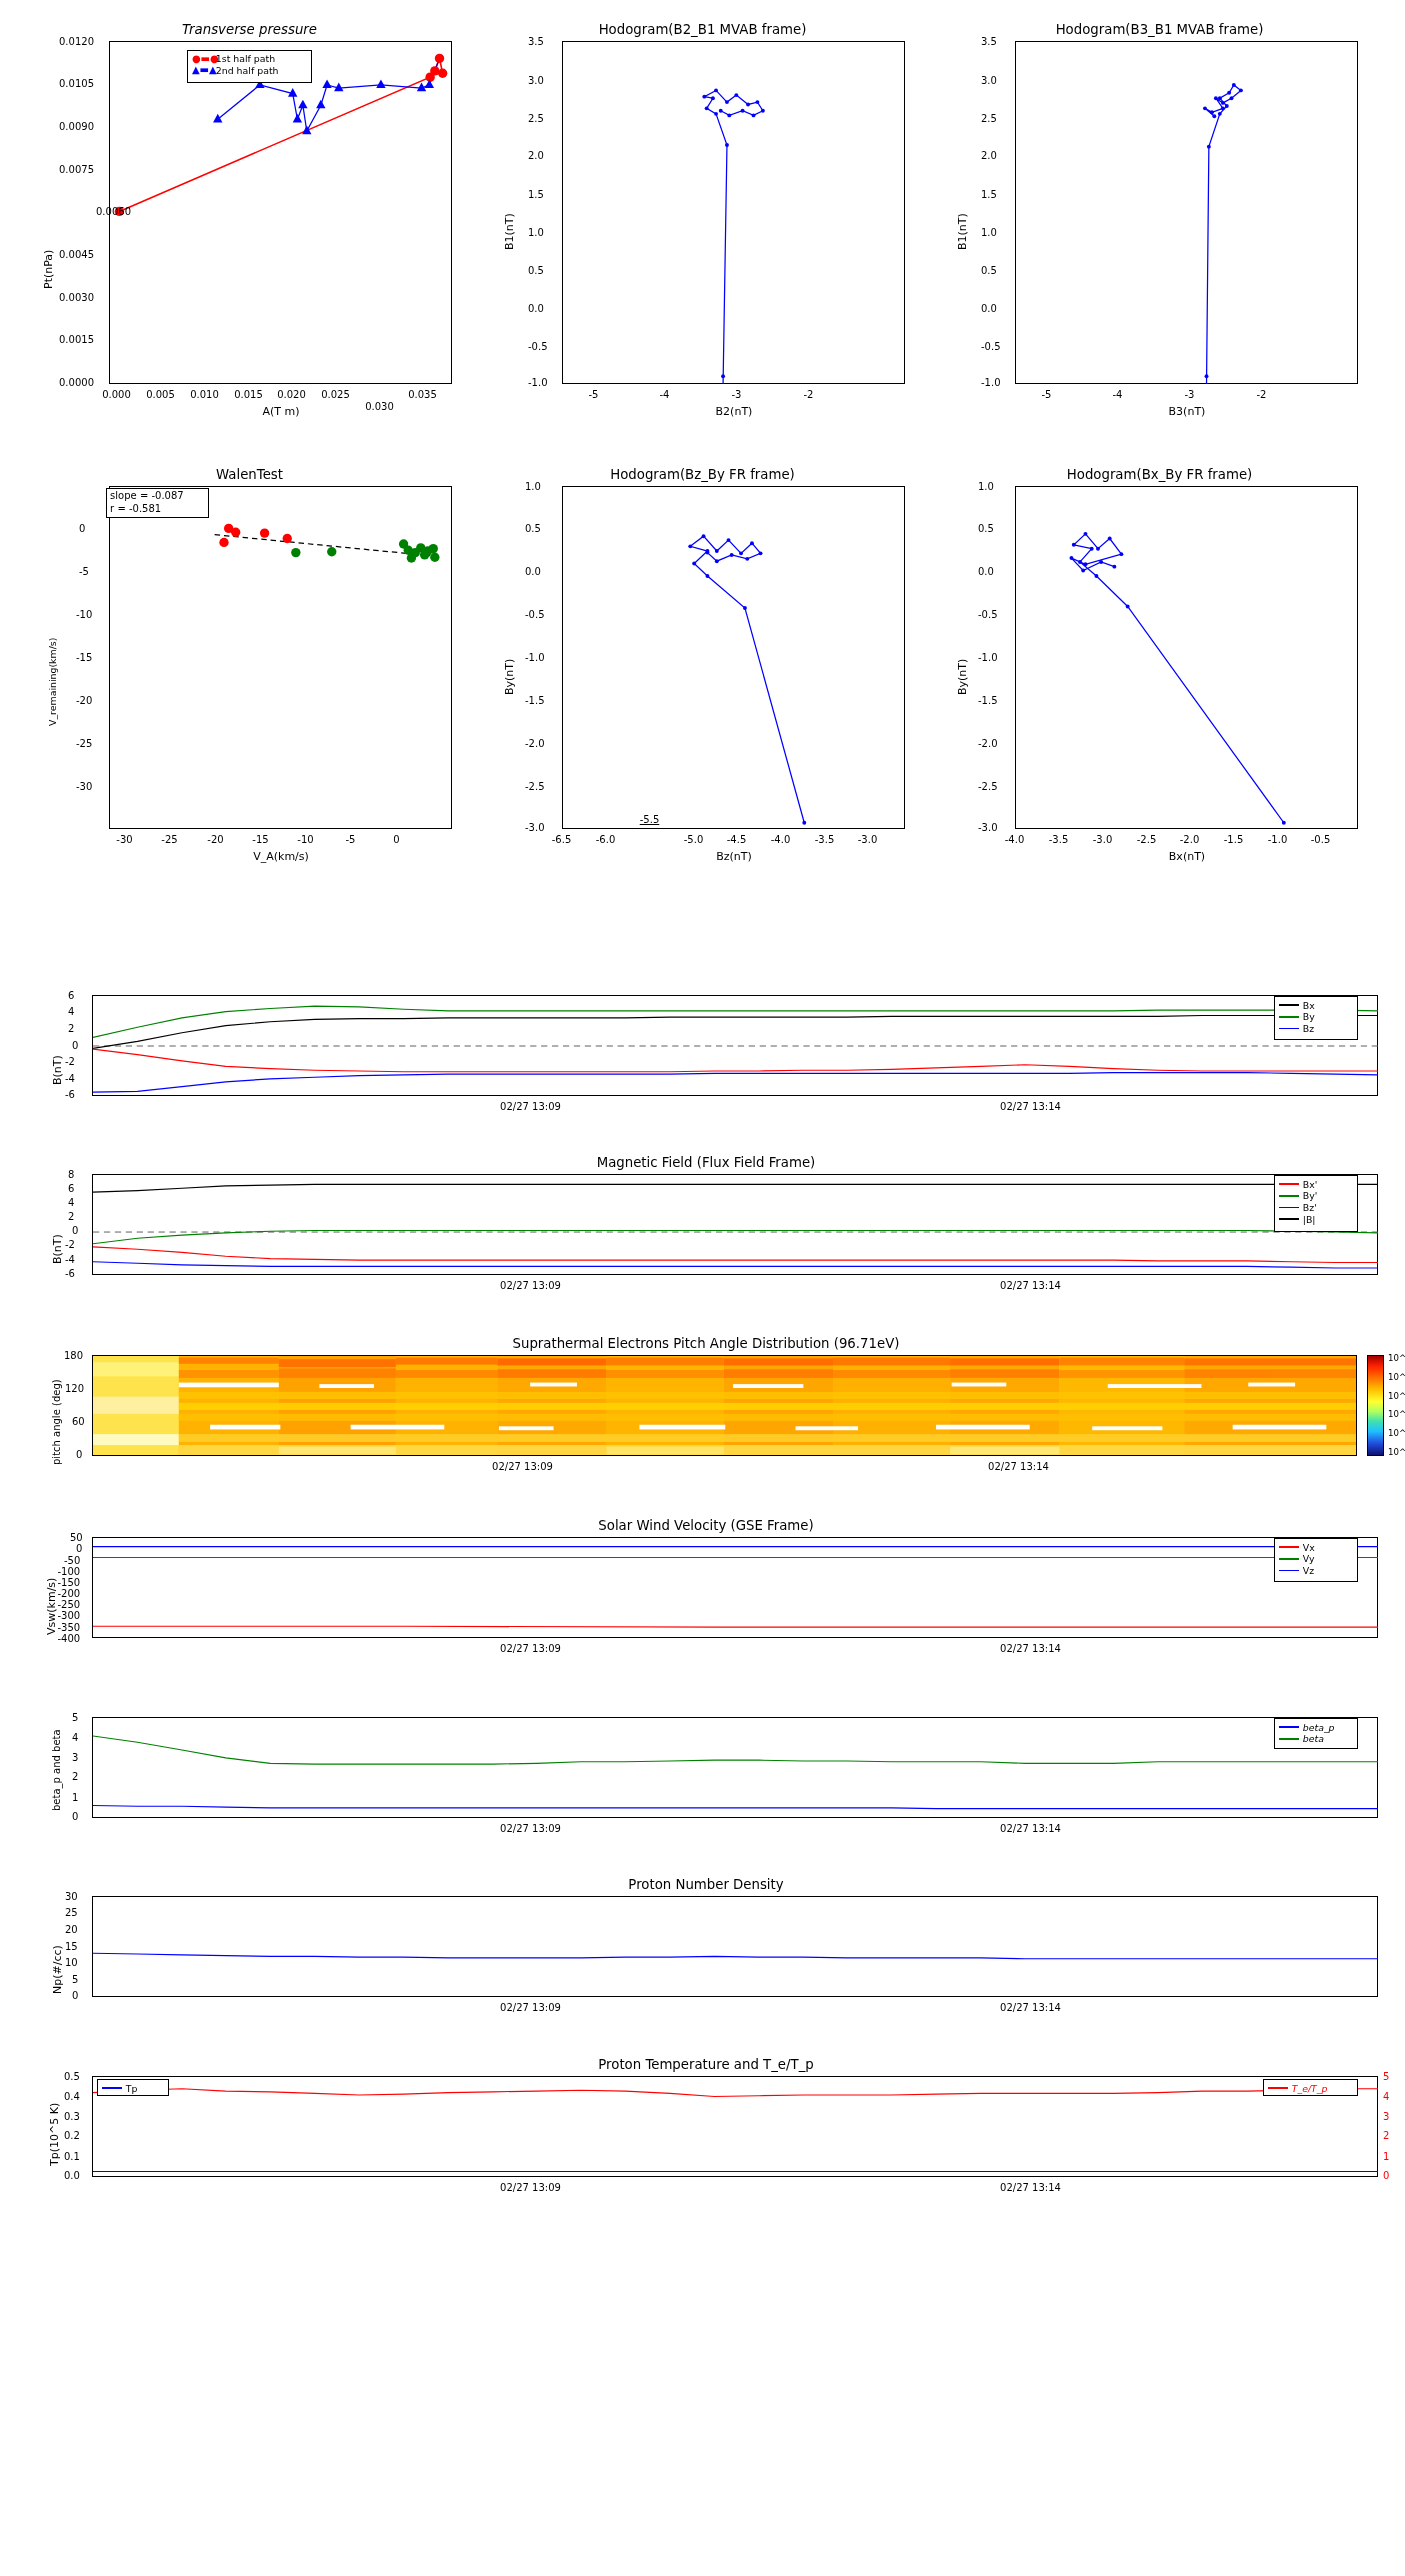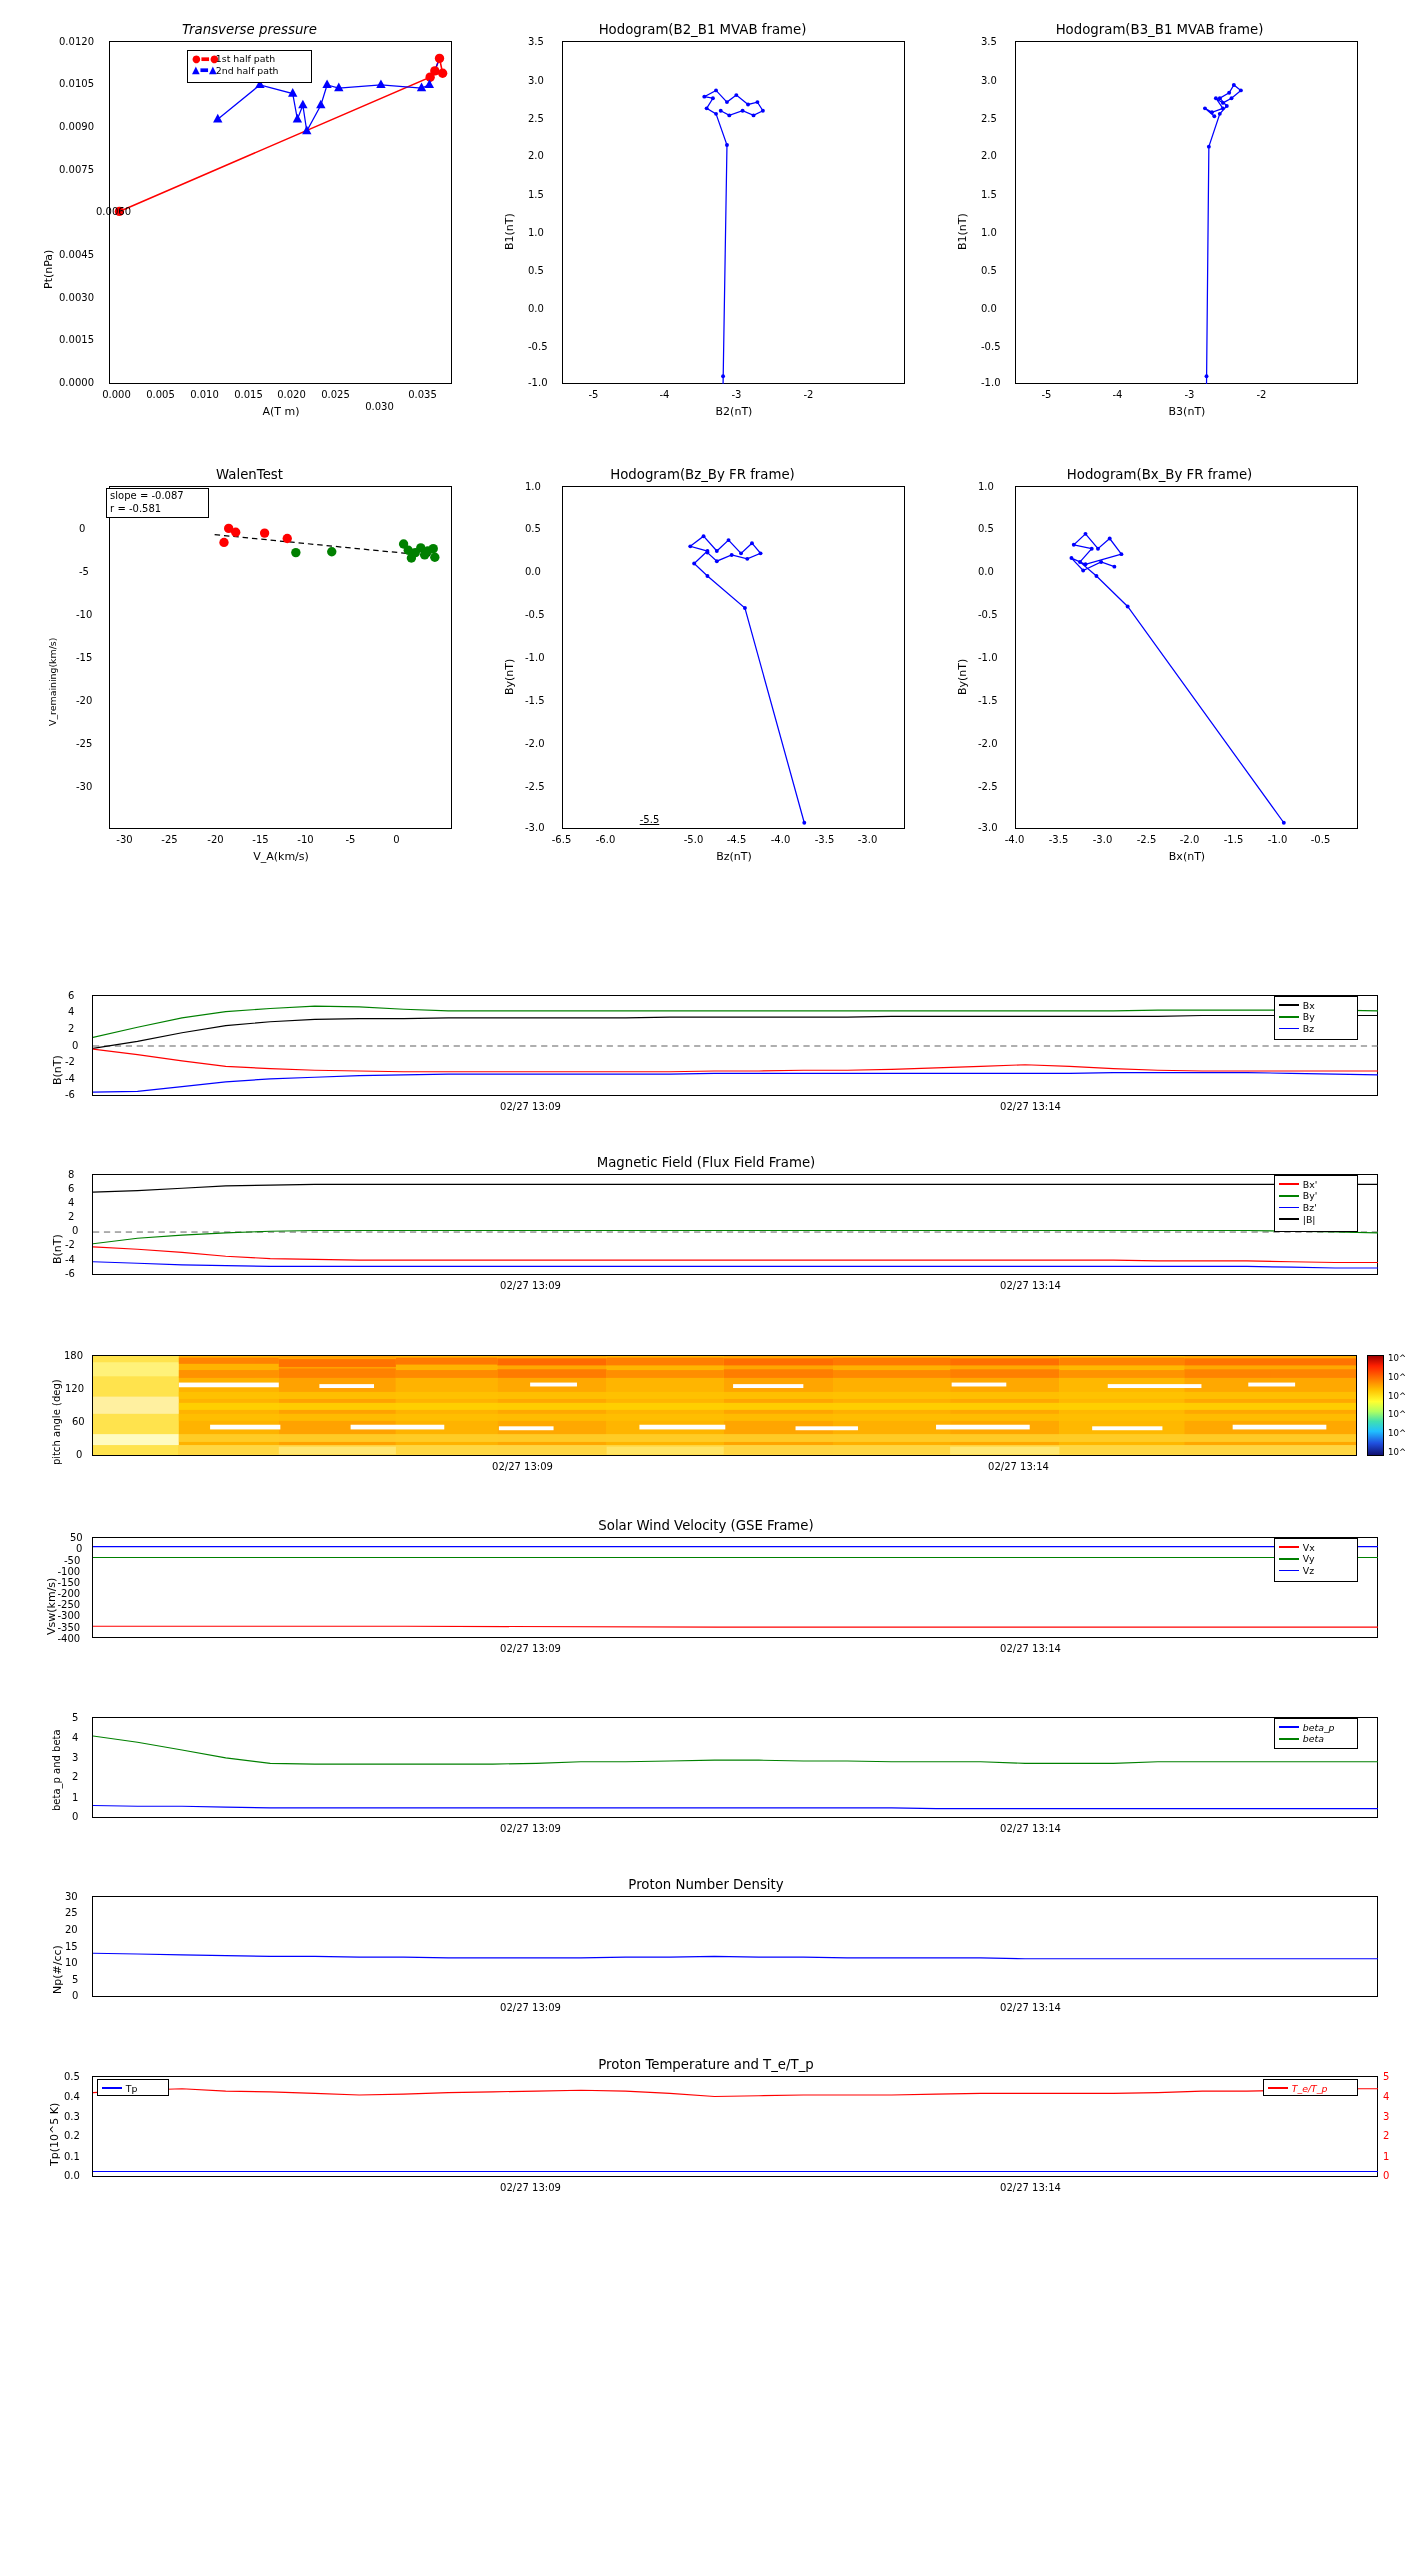--- a/index.html
+++ b/index.html
@@ -388,20 +388,21 @@
     <div class="tick" style="left:37px;top:56px;">2</div>
     <div class="tick" style="left:41px;top:70px;">0</div>
     <div class="tick" style="left:34px;top:84px;">-2</div>
     <div class="tick" style="left:34px;top:99px;">-4</div>
     <div class="tick" style="left:34px;top:113px;">-6</div>
     <div class="tickx" style="left:437px;top:125px;width:125px;">02/27 13:09</div>
     <div class="tickx" style="left:937px;top:125px;width:125px;">02/27 13:14</div>
   </div>
 
   <div class="panel" style="left:31px;top:1336px;width:1350px;height:148px;">
+    <div class="title" style="top:0;left:0;">Suprathermal Electrons Pitch Angle Distribution (96.71eV)</div>
     <div class="ylabel" style="left:20px;top:129px;font-size:10px;">pitch angle (deg)</div>
     <div class="plotbox" style="left:61px;top:19px;width:1265px;height:101px;overflow:hidden;">
       <svg width="1263" height="100" viewBox="0 0 1618 128" preserveAspectRatio="none">
         <rect x="0" y="0" width="1618" height="128" fill="#ffcc00"></rect>
         <rect x="0" y="0" width="110" height="128" fill="#ffe34d"></rect>
         <rect x="0" y="8" width="110" height="18" fill="#fff27a"></rect>
         <rect x="0" y="52" width="110" height="22" fill="#fff0a0"></rect>
         <rect x="0" y="100" width="110" height="14" fill="#fffbc0"></rect>
         <g>
           <rect x="110" y="0" width="128" height="128" fill="#ffb300"></rect>

